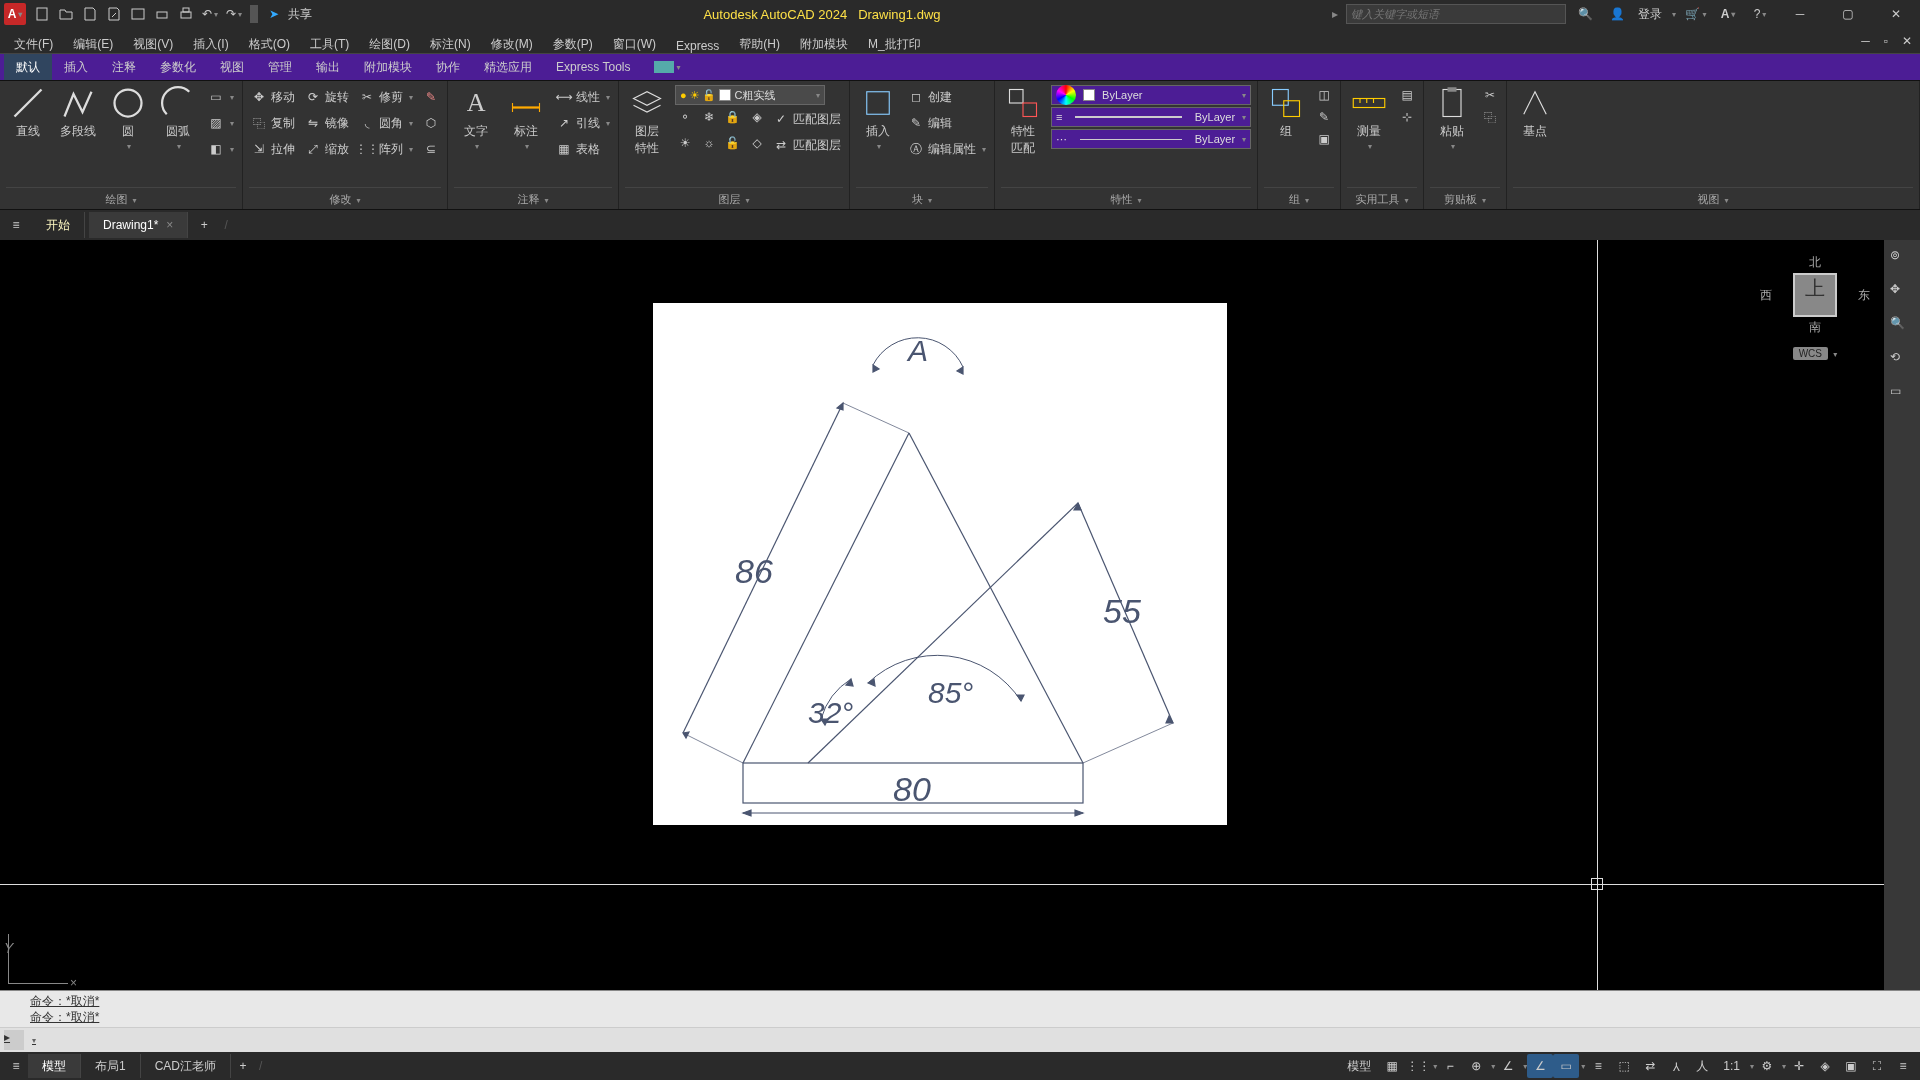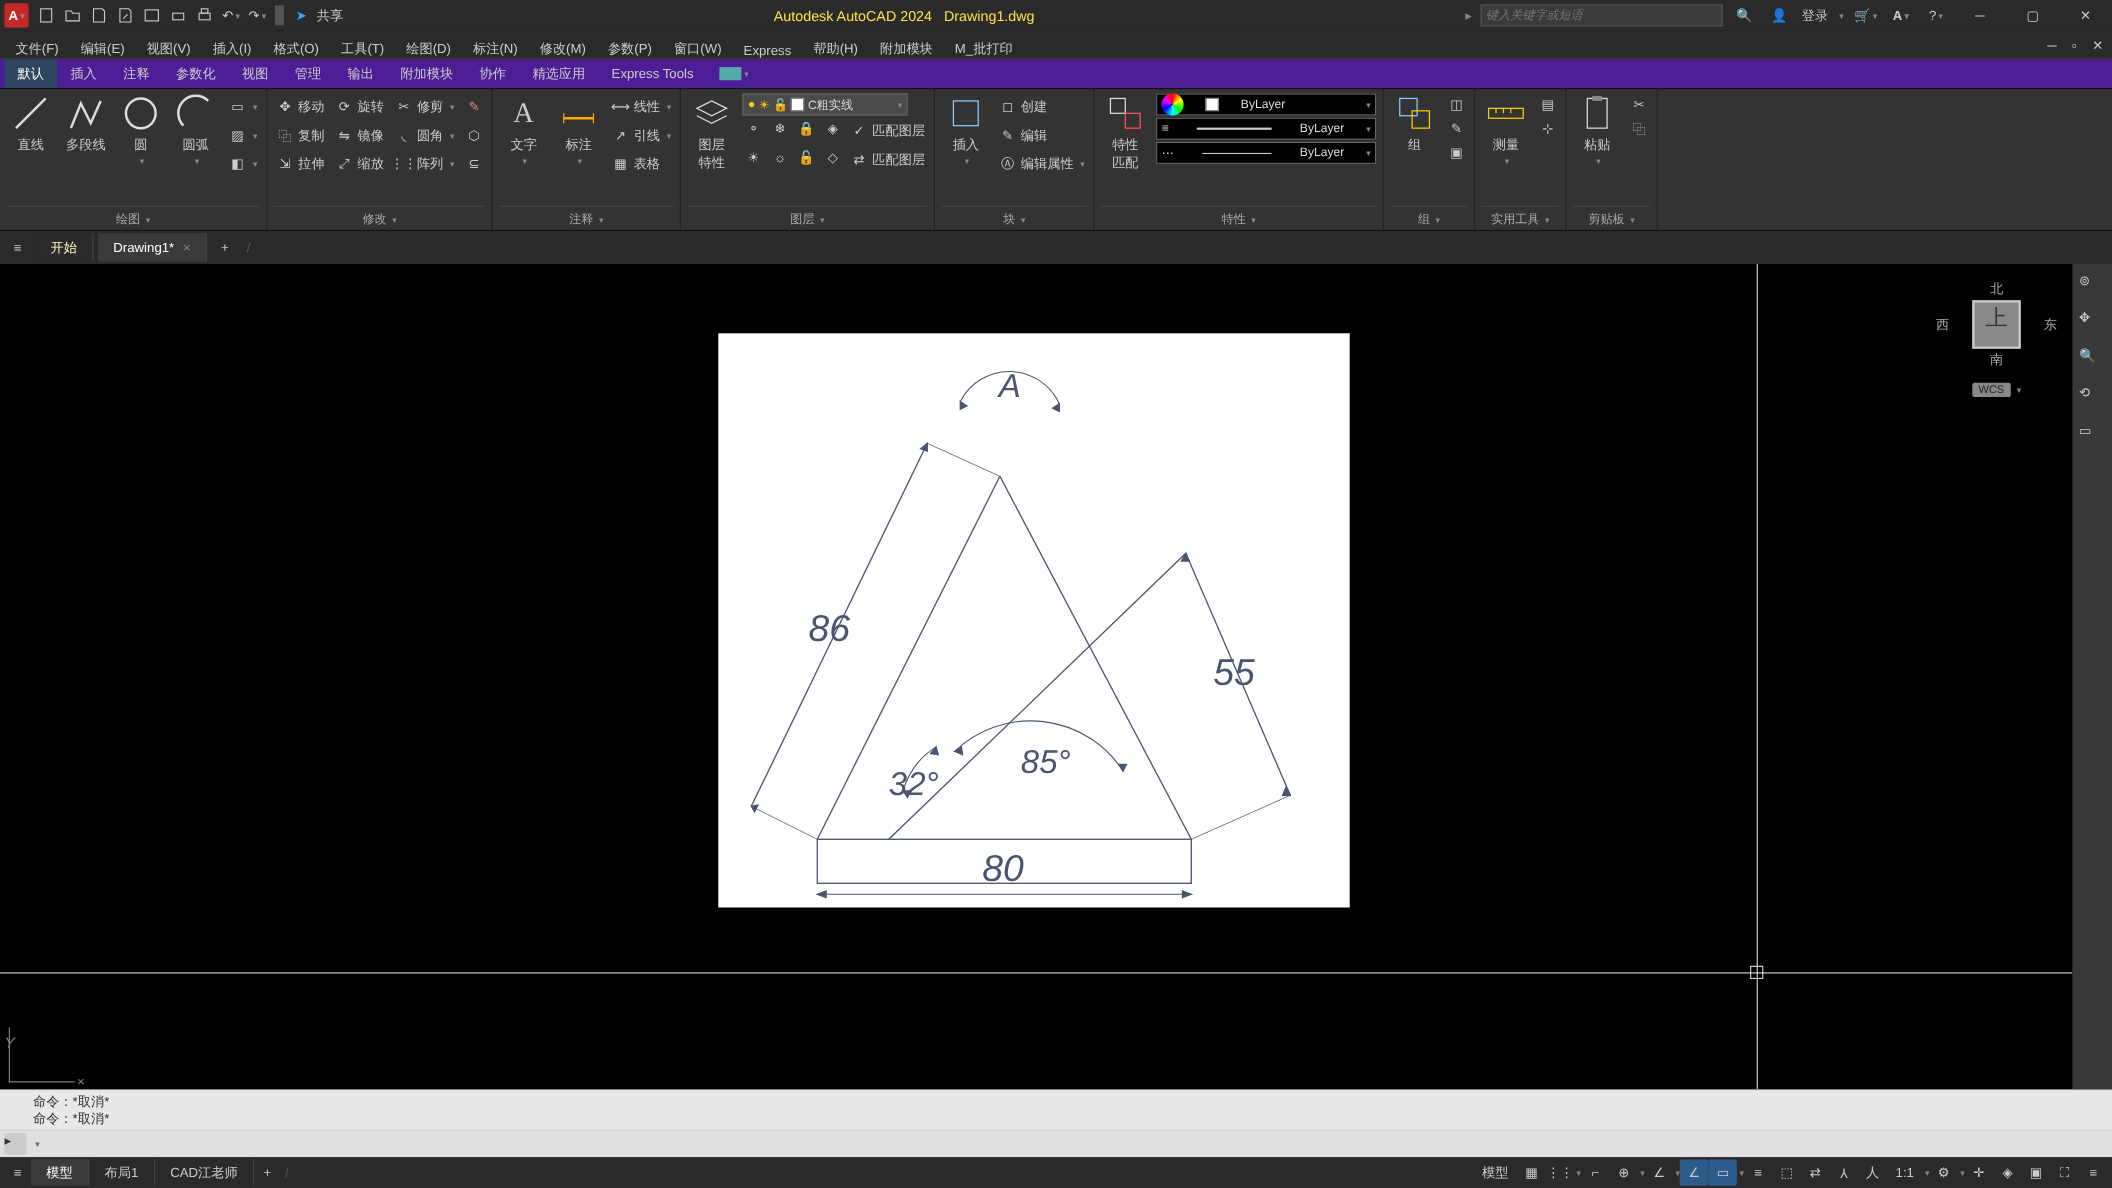--- a/index.html
+++ b/index.html
@@ -30,21 +30,21 @@
 .ribbon { height: 130px; background: #333; display: flex; border-top: 1px solid #111; border-bottom: 1px solid #111;}
 .panel { border-right: 1px solid #222; padding: 4px 6px 2px 6px; display: flex; flex-direction: column; justify-content: space-between;}
 .panel-content { display: flex; gap: 6px; align-items: flex-start;}
 .panel-title { text-align: center; color: #aaa; font-size: 11px; padding-top: 4px; border-top: 1px solid #444;}
 .big-btn { display: flex; flex-direction: column; align-items: center; width: 44px; cursor: pointer; gap: 2px;}
 .big-btn .icon-lg { width: 36px; height: 36px; display: flex; align-items: center; justify-content: center;}
 .small-row { display: flex; align-items: center; gap: 4px; height: 24px; cursor: pointer; padding: 0 2px;}
 .small-row .ico { width: 16px; height: 16px; display: flex; align-items: center; justify-content: center;}
 .col { display: flex; flex-direction: column; gap: 2px;}
 .layer-select { background: #4a4a4a; border: 1px solid #666; height: 20px; width: 150px; color: #ddd; font-size: 11px; padding: 0 4px; display: flex; align-items: center;}
-.prop-select { background: #000000; border: 1px solid #666; height: 20px; width: 200px; color: #ddd; font-size: 11px; padding: 0 4px; display: flex; align-items: center; gap: 20px;}
+.prop-select { background: #4c1d95; border: 1px solid #666; height: 20px; width: 200px; color: #ddd; font-size: 11px; padding: 0 4px; display: flex; align-items: center; gap: 7px;}
 .color-sw { width: 12px; height: 12px; display: inline-block;}
 
 
 .file-tabs { height: 30px; background: #2a2a2a; display: flex; align-items: center; padding: 0 4px; gap: 4px;}
 .file-tab { padding: 0 14px; height: 26px; display: flex; align-items: center; background: #2a2a2a; color: #fef9c3; cursor: pointer; border-right: 1px solid #444;}
 .file-tab.active { background: #3a3a3a; color: #fff;}
 .file-tab .close-x { margin-left: 8px; color: #888;}
 .hamburger { width: 24px; height: 24px; display: flex; align-items: center; justify-content: center;}
 
 
@@ -57,21 +57,21 @@
 .ucs-y { position: absolute; left: 8px; bottom: 6px; width: 1px; height: 50px; background: #888;}
 .paper { position: absolute; left: 653px; top: 63px; width: 574px; height: 522px; background: #fff;}
 .paper svg { width: 100%; height: 100%;}
 .viewcube { position: absolute; right: 50px; top: 14px; width: 110px; height: 130px; color: #aaa; text-align: center;}
 .viewcube .face { width: 44px; height: 44px; background: #888; margin: 2px auto; border: 2px solid #ccc;}
 .wcs-tag { background: #888; color: #222; padding: 1px 6px; font-size: 10px; display: inline-block; border-radius: 2px;}
 .nav-strip { position: absolute; right: 0; top: 0; width: 36px; bottom: 0; background: #383838; display: flex; flex-direction: column; align-items: center; padding-top: 8px; gap: 10px;}
 .nav-strip .nav-btn { width: 24px; height: 24px;}
 
 
-.cmd-area { background: #e8e8e8; color: #333; font-size: 12px; border-top: 1px solid #888;}
+.cmd-area { background: #e8e8e8; color: #333; font-size: 12px; border-top: 1px solid #888; text-decoration: underline;}
 .cmd-history { padding: 2px 30px; line-height: 16px;}
 .cmd-input-row { display: flex; align-items: center; padding: 2px 4px; background: #e0e0e0; border-top: 1px solid #ccc;}
 .cmd-icon { width: 20px; height: 20px; background: #ccc; margin-right: 6px;}
 .cmd-input { flex: 1; border: none; background: transparent; font-style: italic; color: #888; font-size: 12px; outline: none;}
 
 
 .layout-tabs { height: 28px; background: #2a2a2a; display: flex; align-items: center; padding: 0 4px;}
 .layout-tab { padding: 0 14px; height: 24px; display: flex; align-items: center; cursor: pointer; border-right: 1px solid #444;}
 .layout-tab.active { background: #3a3a3a; color: #fff;}
 .status-btn { width: 26px; height: 24px; display: flex; align-items: center; justify-content: center; color: #ccc; cursor: pointer; border-radius: 2px;}
@@ -568,20 +568,33 @@
             <span class="tri">▾</span>
       </div>
       <div class="col">
         <div class="ico-sm">✂</div>
         <div class="ico-sm">⿻</div>
       </div>
     </div>
     <div class="panel-title"><span>剪贴板</span> <span class="tri">▾</span></div>
   </div>
 
+  <div class="panel" style="flex:1;">
+    <div class="panel-content">
+      <div class="big-btn">
+        <div class="icon-lg">
+              <svg viewBox="0 0 32 32">
+                <path d="M6 26 L16 6 L26 26" fill="none" stroke="#ddd"></path>
+              </svg>
+            </div>
+        <span>基点</span>
+      </div>
+    </div>
+    <div class="panel-title"><span>视图</span> <span class="tri">▾</span></div>
+  </div>
 </div>
 
 <div class="file-tabs">
   <div class="hamburger">≡</div>
   <div class="file-tab">
         <span>开始</span>
       </div>
   <div class="file-tab active">
         <span>Drawing1*</span>
         <span class="close-x">×</span>

